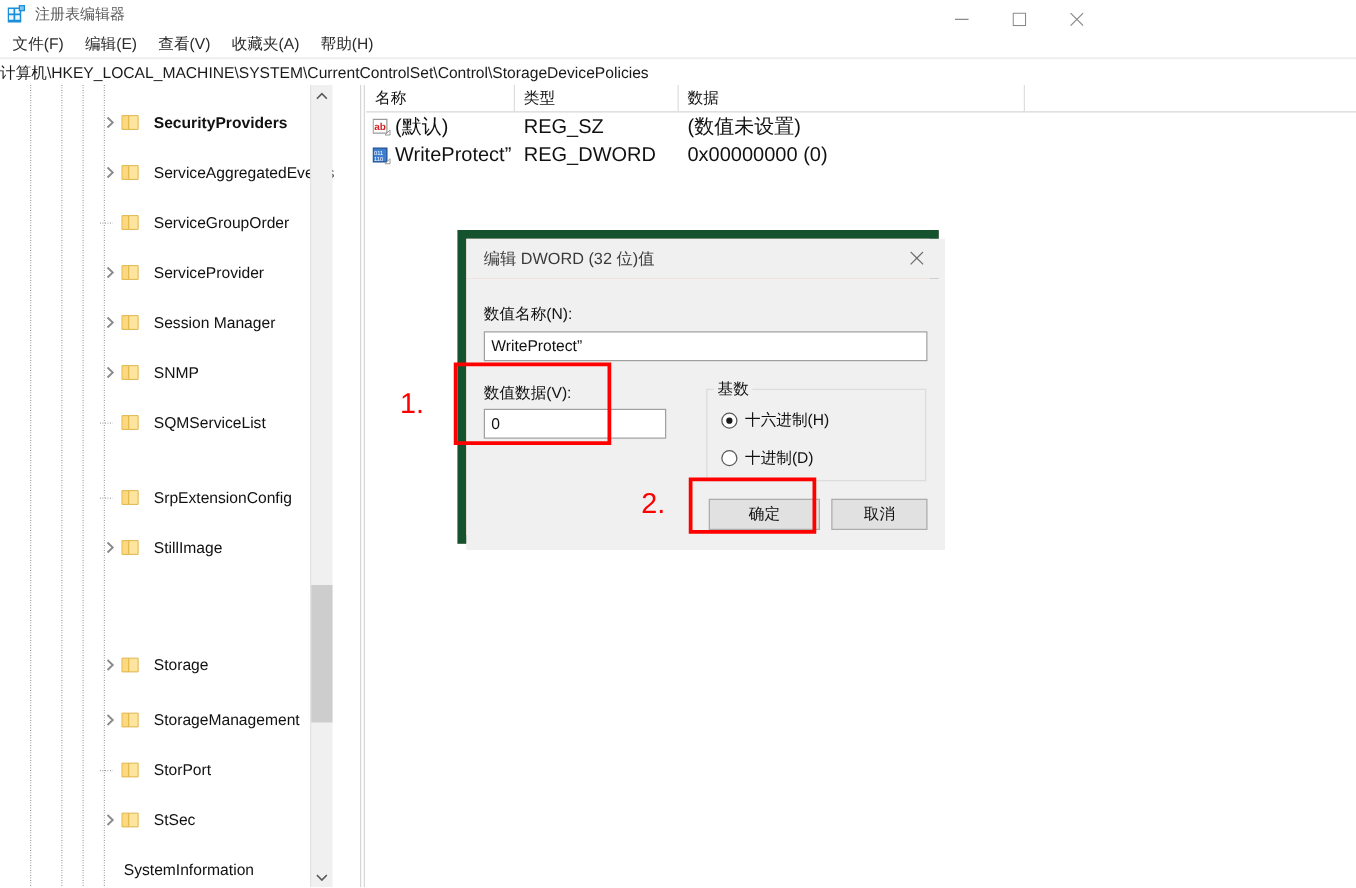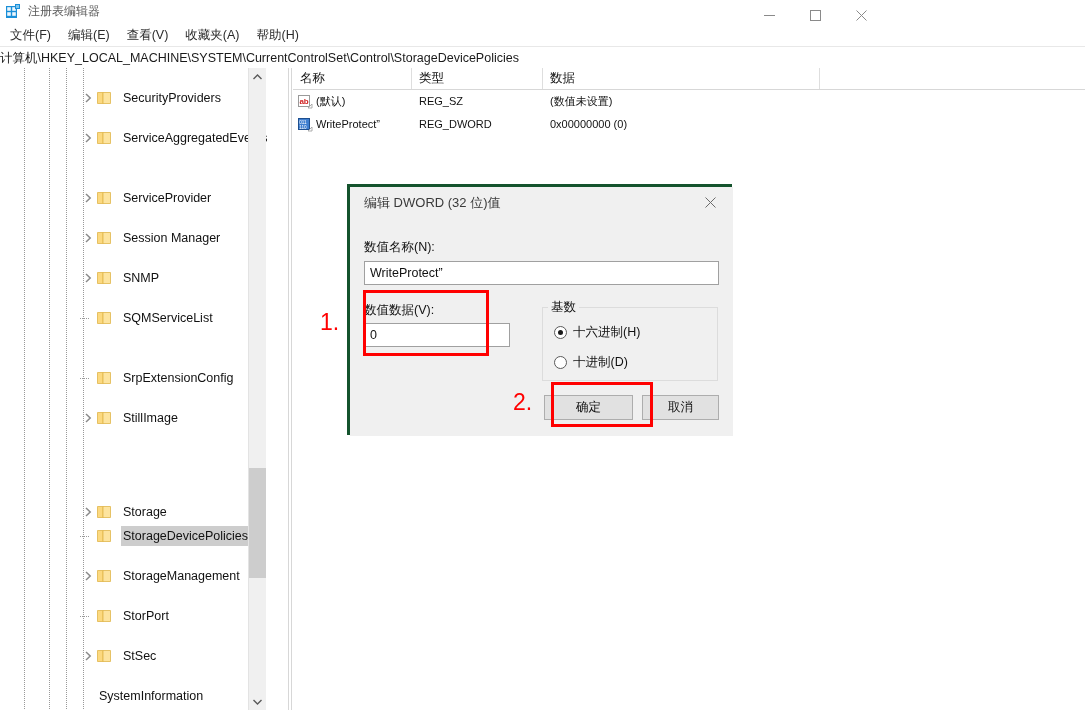--- a/index.html
+++ b/index.html
@@ -230,38 +230,38 @@
   }
   .list-row {
     position: absolute;
     left: 0;
     width: 792px; height: 21px;
     display: flex;
     align-items: center;
   }
   .cell {
     position: absolute;
-    font-size: 11px;
+    font-size: 16px;
     color: #111;
     line-height: 21px;
     white-space: nowrap;
   }
   .val-icon {
     position: absolute;
     left: 5px; top: 3px;
     width: 15px; height: 15px;
   }
 
   
   .dialog {
     position: absolute;
-    left: 347px; top: 184px;
+    left: 366px; top: 184px;
     width: 385px; height: 251px;
     background: #fca5a5;
-    border: 3px solid #14532d;
+    border: 7px solid #14532d;
     box-sizing: border-box;
   }
   .dlg-title {
     position: absolute;
     left: 0; top: 0;
     width: 383px; height: 32px;
     background: #f0f0f0;
   }
   .dlg-title-text {
     position: absolute;
@@ -424,21 +424,21 @@
 </div>
 
 <div class="content">
 
   <div class="tree-pane">
     <div class="guide" style="left:24px; top:0; height:642px;"></div>
     <div class="guide" style="left:49px; top:0; height:642px;"></div>
     <div class="guide" style="left:66px; top:0; height:642px;"></div>
     <div class="guide" style="left:83px; top:0; height:642px;"></div>
     <div class="tree-list" id="tree-list">
-        <div class="tree-row" style="top: 20px;">
+        <div class="tree-row" style="top: 20px; font-weight: bold;">
           <div class="tree-indent"></div>
           <div class="expander">
             <svg width="7" height="10" viewBox="0 0 7 10">
               <path d="M1 1 L5.2 5 L1 9" fill="none" stroke="#8a8a8a" stroke-width="1.5"></path>
             </svg>
           </div>
           <div class="folder"><svg width="16" height="14" viewBox="0 0 16 14">
               <path d="M0.5 1.5 L6 1.5 L6 12.5 L0.5 12.5 Z" fill="#fcd97f" stroke="#e0b54a" stroke-width="0.8"></path>
               <path d="M6 1.5 L13.5 1.5 L13.5 12.5 L6 12.5 Z" fill="#fde49f" stroke="#e0b54a" stroke-width="0.8"></path>
             </svg></div>
@@ -450,20 +450,31 @@
             <svg width="7" height="10" viewBox="0 0 7 10">
               <path d="M1 1 L5.2 5 L1 9" fill="none" stroke="#8a8a8a" stroke-width="1.5"></path>
             </svg>
           </div>
           <div class="folder"><svg width="16" height="14" viewBox="0 0 16 14">
               <path d="M0.5 1.5 L6 1.5 L6 12.5 L0.5 12.5 Z" fill="#fcd97f" stroke="#e0b54a" stroke-width="0.8"></path>
               <path d="M6 1.5 L13.5 1.5 L13.5 12.5 L6 12.5 Z" fill="#fde49f" stroke="#e0b54a" stroke-width="0.8"></path>
             </svg></div>
           <div class="tree-label">ServiceAggregatedEvents</div>
         </div>
+        <div class="tree-row" style="top: 60px;">
+          <div class="tree-indent"></div>
+          <div class="expander">
+            <span class="leaf-dash"></span>
+          </div>
+          <div class="folder"><svg width="16" height="14" viewBox="0 0 16 14">
+              <path d="M0.5 1.5 L6 1.5 L6 12.5 L0.5 12.5 Z" fill="#fcd97f" stroke="#e0b54a" stroke-width="0.8"></path>
+              <path d="M6 1.5 L13.5 1.5 L13.5 12.5 L6 12.5 Z" fill="#fde49f" stroke="#e0b54a" stroke-width="0.8"></path>
+            </svg></div>
+          <div class="tree-label">ServiceGroupOrder</div>
+        </div>
         <div class="tree-row" style="top: 80px;">
           <div class="tree-indent"></div>
           <div class="expander">
             <svg width="7" height="10" viewBox="0 0 7 10">
               <path d="M1 1 L5.2 5 L1 9" fill="none" stroke="#8a8a8a" stroke-width="1.5"></path>
             </svg>
           </div>
           <div class="folder"><svg width="16" height="14" viewBox="0 0 16 14">
               <path d="M0.5 1.5 L6 1.5 L6 12.5 L0.5 12.5 Z" fill="#fcd97f" stroke="#e0b54a" stroke-width="0.8"></path>
               <path d="M6 1.5 L13.5 1.5 L13.5 12.5 L6 12.5 Z" fill="#fde49f" stroke="#e0b54a" stroke-width="0.8"></path>
@@ -536,31 +547,20 @@
           <div class="expander">
             <svg width="7" height="10" viewBox="0 0 7 10">
               <path d="M1 1 L5.2 5 L1 9" fill="none" stroke="#8a8a8a" stroke-width="1.5"></path>
             </svg>
           </div>
           <div class="folder"><svg width="16" height="14" viewBox="0 0 16 14">
               <path d="M0.5 1.5 L6 1.5 L6 12.5 L0.5 12.5 Z" fill="#fcd97f" stroke="#e0b54a" stroke-width="0.8"></path>
               <path d="M6 1.5 L13.5 1.5 L13.5 12.5 L6 12.5 Z" fill="#fde49f" stroke="#e0b54a" stroke-width="0.8"></path>
             </svg></div>
           <div class="tree-label">Storage</div>
-        </div>
-        <div class="tree-row selected" style="top: 240px;">
-          <div class="tree-indent"></div>
-          <div class="expander">
-            <span class="leaf-dash"></span>
-          </div>
-          <div class="folder"><svg width="16" height="14" viewBox="0 0 16 14">
-              <path d="M0.5 1.5 L6 1.5 L6 12.5 L0.5 12.5 Z" fill="#fcd97f" stroke="#e0b54a" stroke-width="0.8"></path>
-              <path d="M6 1.5 L13.5 1.5 L13.5 12.5 L6 12.5 Z" fill="#fde49f" stroke="#e0b54a" stroke-width="0.8"></path>
-            </svg></div>
-          <div class="tree-label">StorageDevicePolicies</div>
         </div>
         <div class="tree-row" style="top: 260px;">
           <div class="tree-indent"></div>
           <div class="expander">
             <svg width="7" height="10" viewBox="0 0 7 10">
               <path d="M1 1 L5.2 5 L1 9" fill="none" stroke="#8a8a8a" stroke-width="1.5"></path>
             </svg>
           </div>
           <div class="folder"><svg width="16" height="14" viewBox="0 0 16 14">
               <path d="M0.5 1.5 L6 1.5 L6 12.5 L0.5 12.5 Z" fill="#fcd97f" stroke="#e0b54a" stroke-width="0.8"></path>

